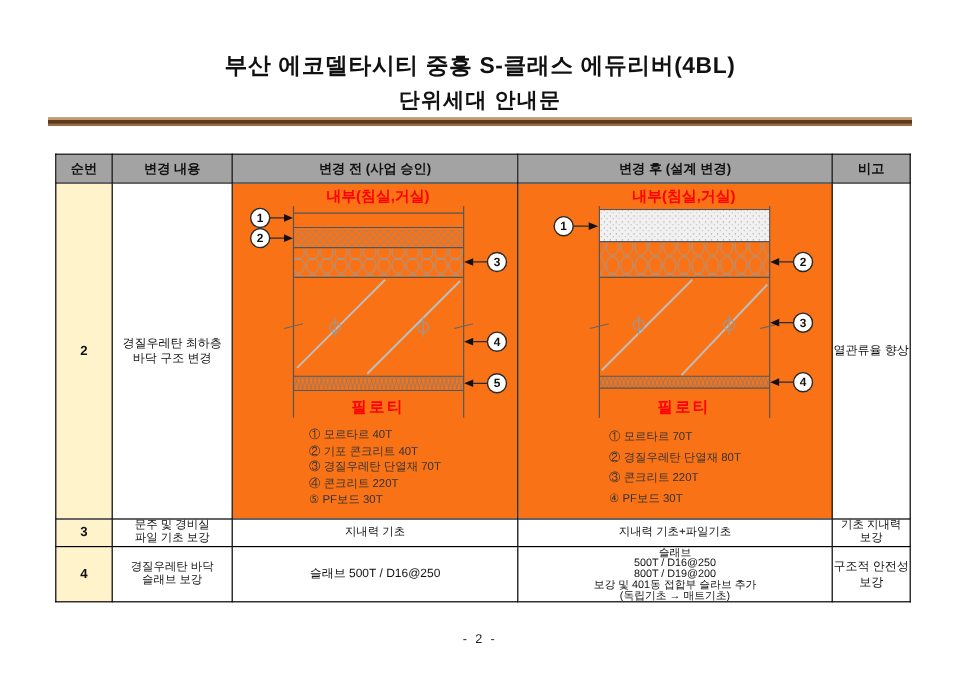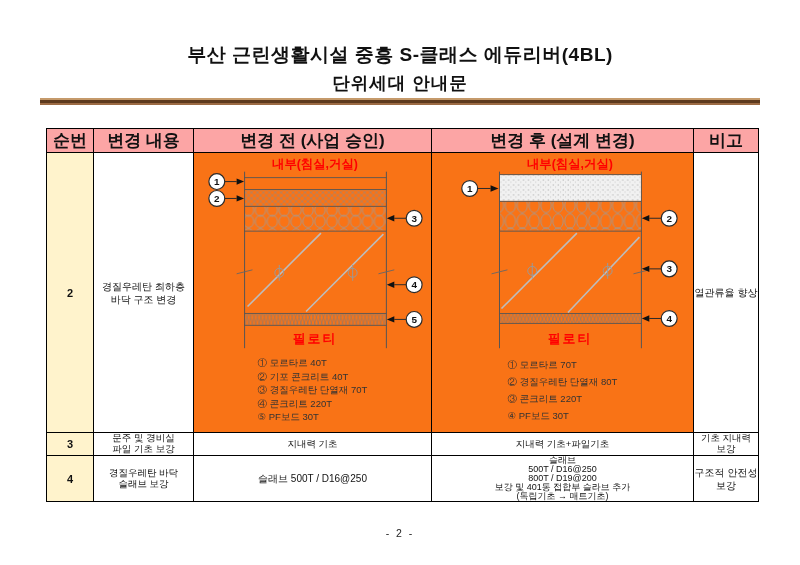--- a/index.html
+++ b/index.html
@@ -7,21 +7,21 @@
          font-family:"Liberation Sans", sans-serif; color:#111; overflow:hidden; }
   .title1 { position:absolute; top:42px; left:0; width:100%; text-align:center;
             font-size:19px; font-weight:bold; letter-spacing:0.5px; }
   .title2 { position:absolute; top:71px; left:0; width:100%; text-align:center;
             font-size:17.5px; font-weight:bold; letter-spacing:1px; }
   .rule { position:absolute; left:40px; top:98px; width:720px; height:7px; box-sizing:border-box;
           border-top:2px solid #c59a6b; border-bottom:2px solid #9c6b44; background:#5d3a1d; }
   table.chg { position:absolute; left:46px; top:128px; border-collapse:collapse; table-layout:fixed;
               width:712px; }
   table.chg th, table.chg td { border:1px solid #000; padding:0; overflow:hidden; }
-  table.chg th { background:#fca5a5; font-size:17px; font-weight:bold; height:23px; }
+  table.chg th { background:#a3a3a3; font-size:11px; font-weight:bold; height:23px; }
   td.noCell { background:#FFF3CC; font-size:11px; font-weight:bold; text-align:center; vertical-align:middle; }
   td.txtC { font-size:10px; text-align:center; vertical-align:middle; white-space:pre-line; line-height:1.3; }
   tr.r2 td { height:279px; }
   tr.r3 td { height:22px; }
   tr.r3 td.txtC { font-size:9.5px; line-height:1.12; }
   tr.r4 td { height:44px; }
   tr.r4 td.chgSm { font-size:9.5px; line-height:1.15; }
   tr.r4 td.aftSm { font-size:9px; line-height:1.0; }
   td.diagCell { vertical-align:top; background:#f97316; }
   svg.diag { display:block; margin:0 auto; }
@@ -36,21 +36,21 @@
   .co-c { fill:#fff; stroke:#2a2a2a; stroke-width:1.2; }
   .co-t { font-size:10px; font-weight:bold; fill:#111; text-anchor:middle; }
   .co-l { stroke:#2a2a2a; stroke-width:1; }
   .co-a { fill:#111; stroke:none; }
 </style>
 </head>
 <body>
 
 <div class="page">
 
-  <div class="title1">부산 근린생활시설 중흥 S-클래스 에듀리버(4BL)</div>
+  <div class="title1">부산 에코델타시티 중흥 S-클래스 에듀리버(4BL)</div>
   <div class="title2">단위세대 안내문</div>
   <div class="rule"></div>
 
   <table class="chg">
     <colgroup>
       <col style="width:47px">
         <col style="width:100px">
         <col style="width:238px">
       <col style="width:262px">
         <col style="width:65px">

